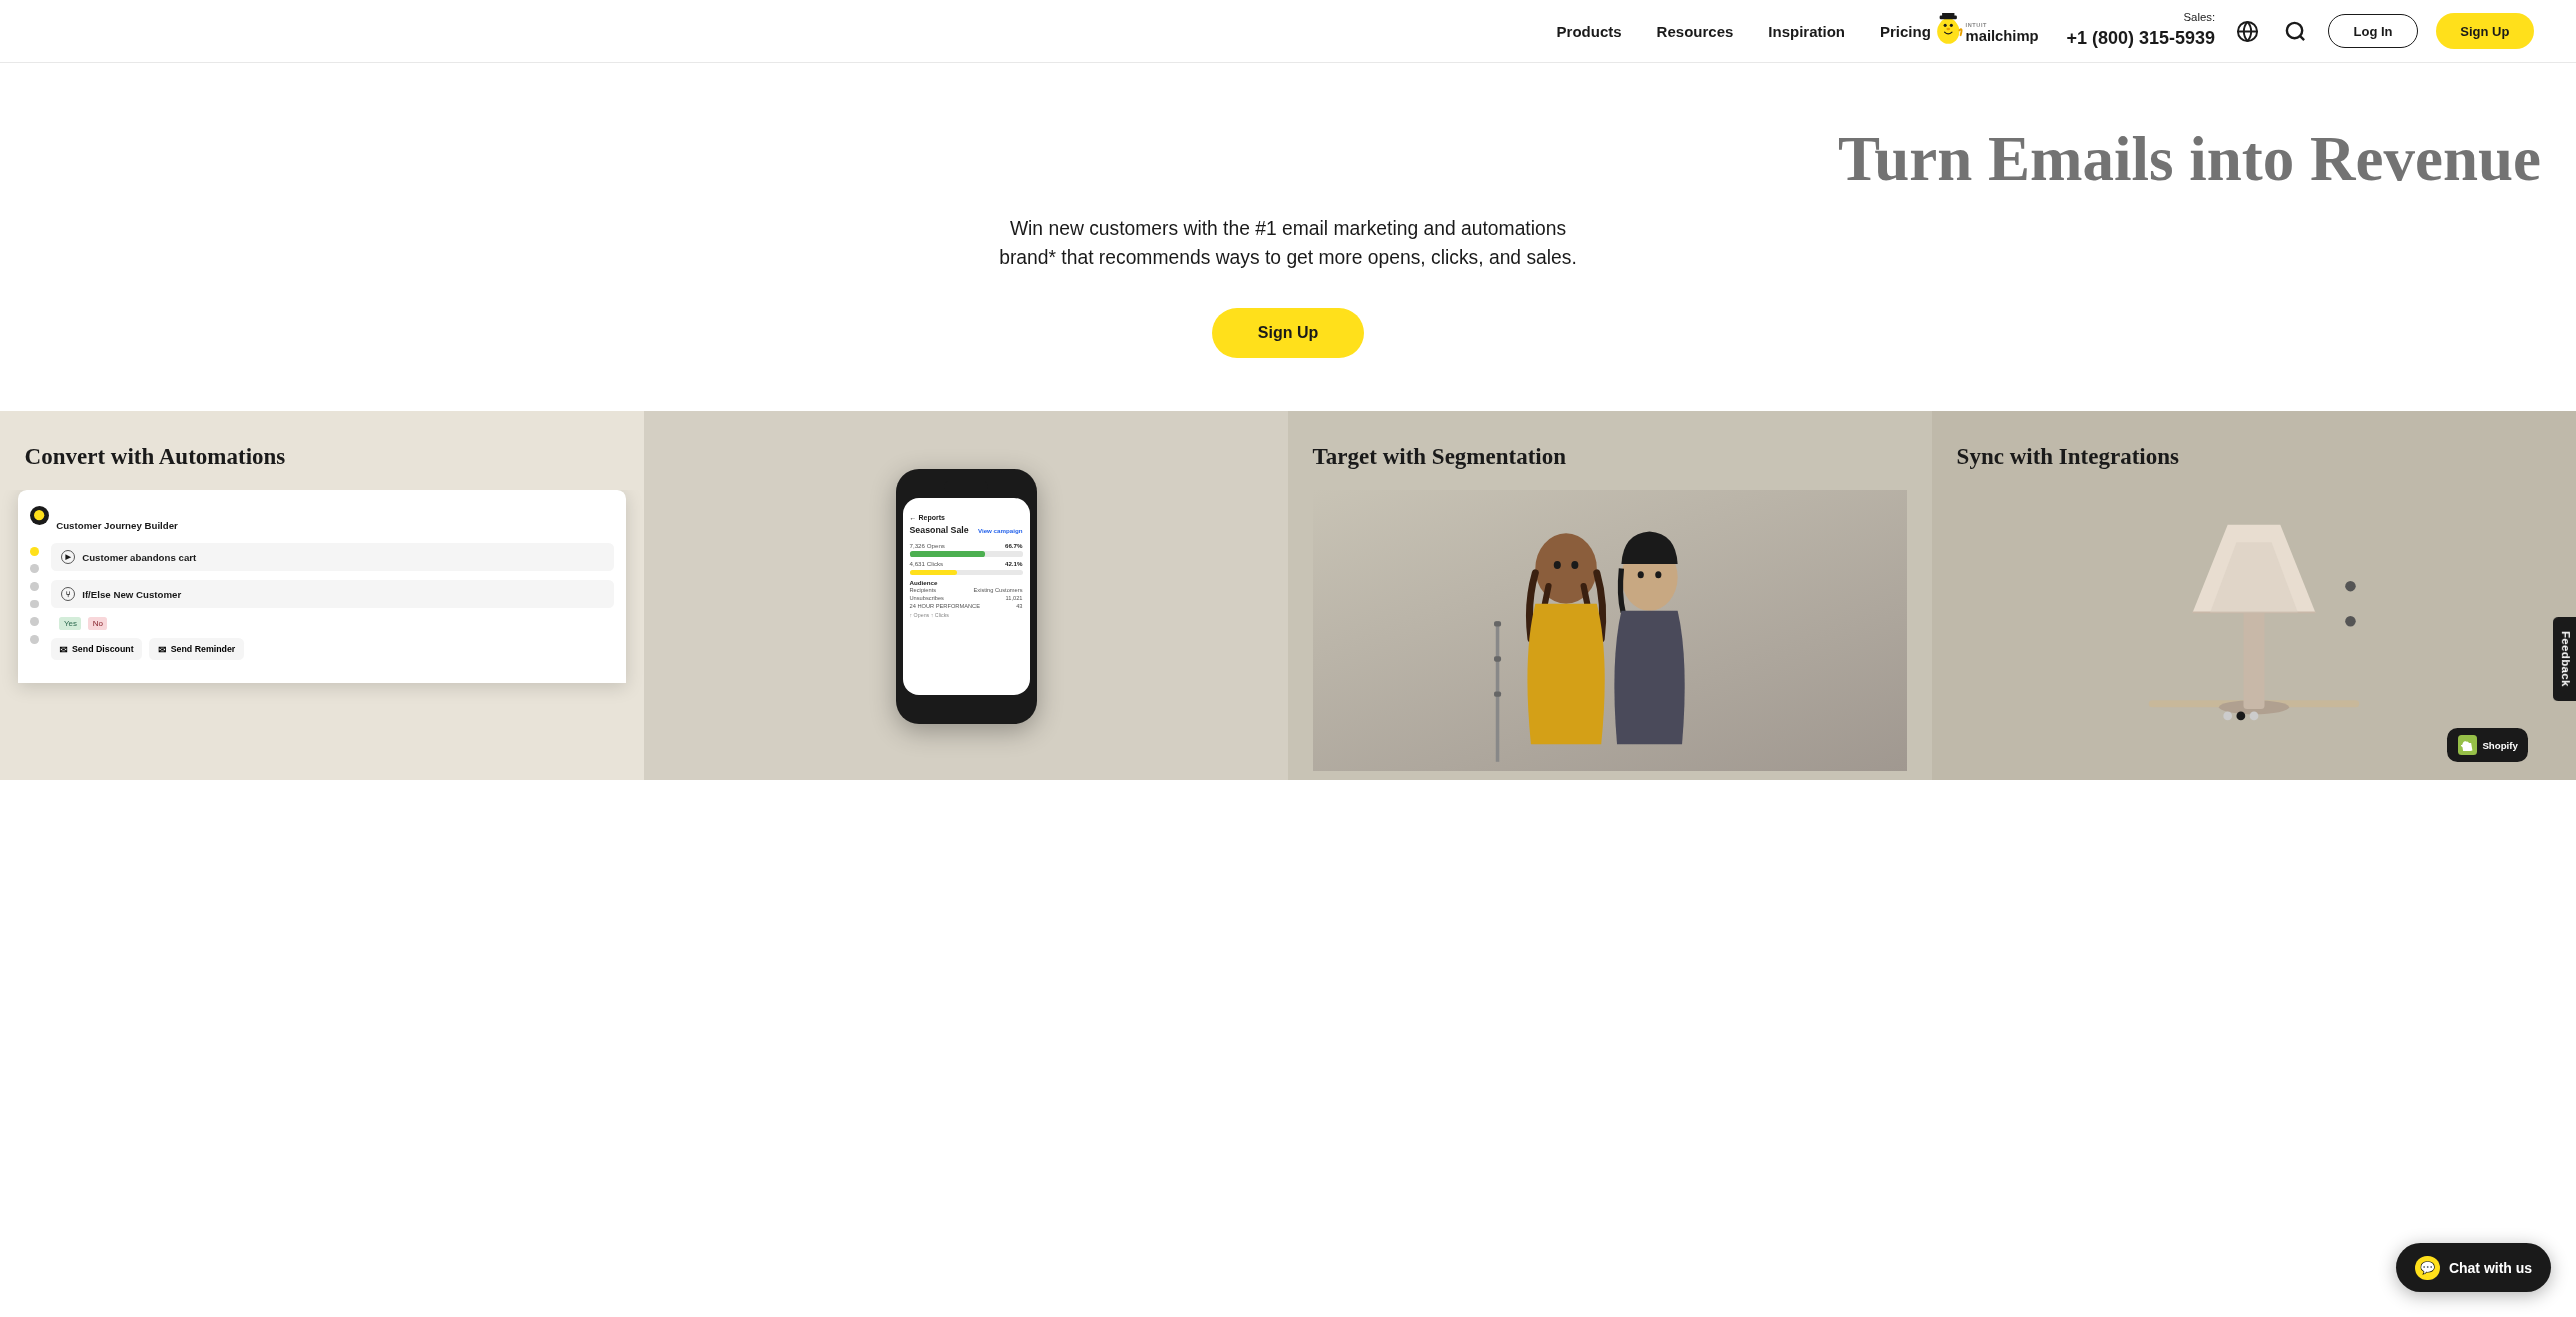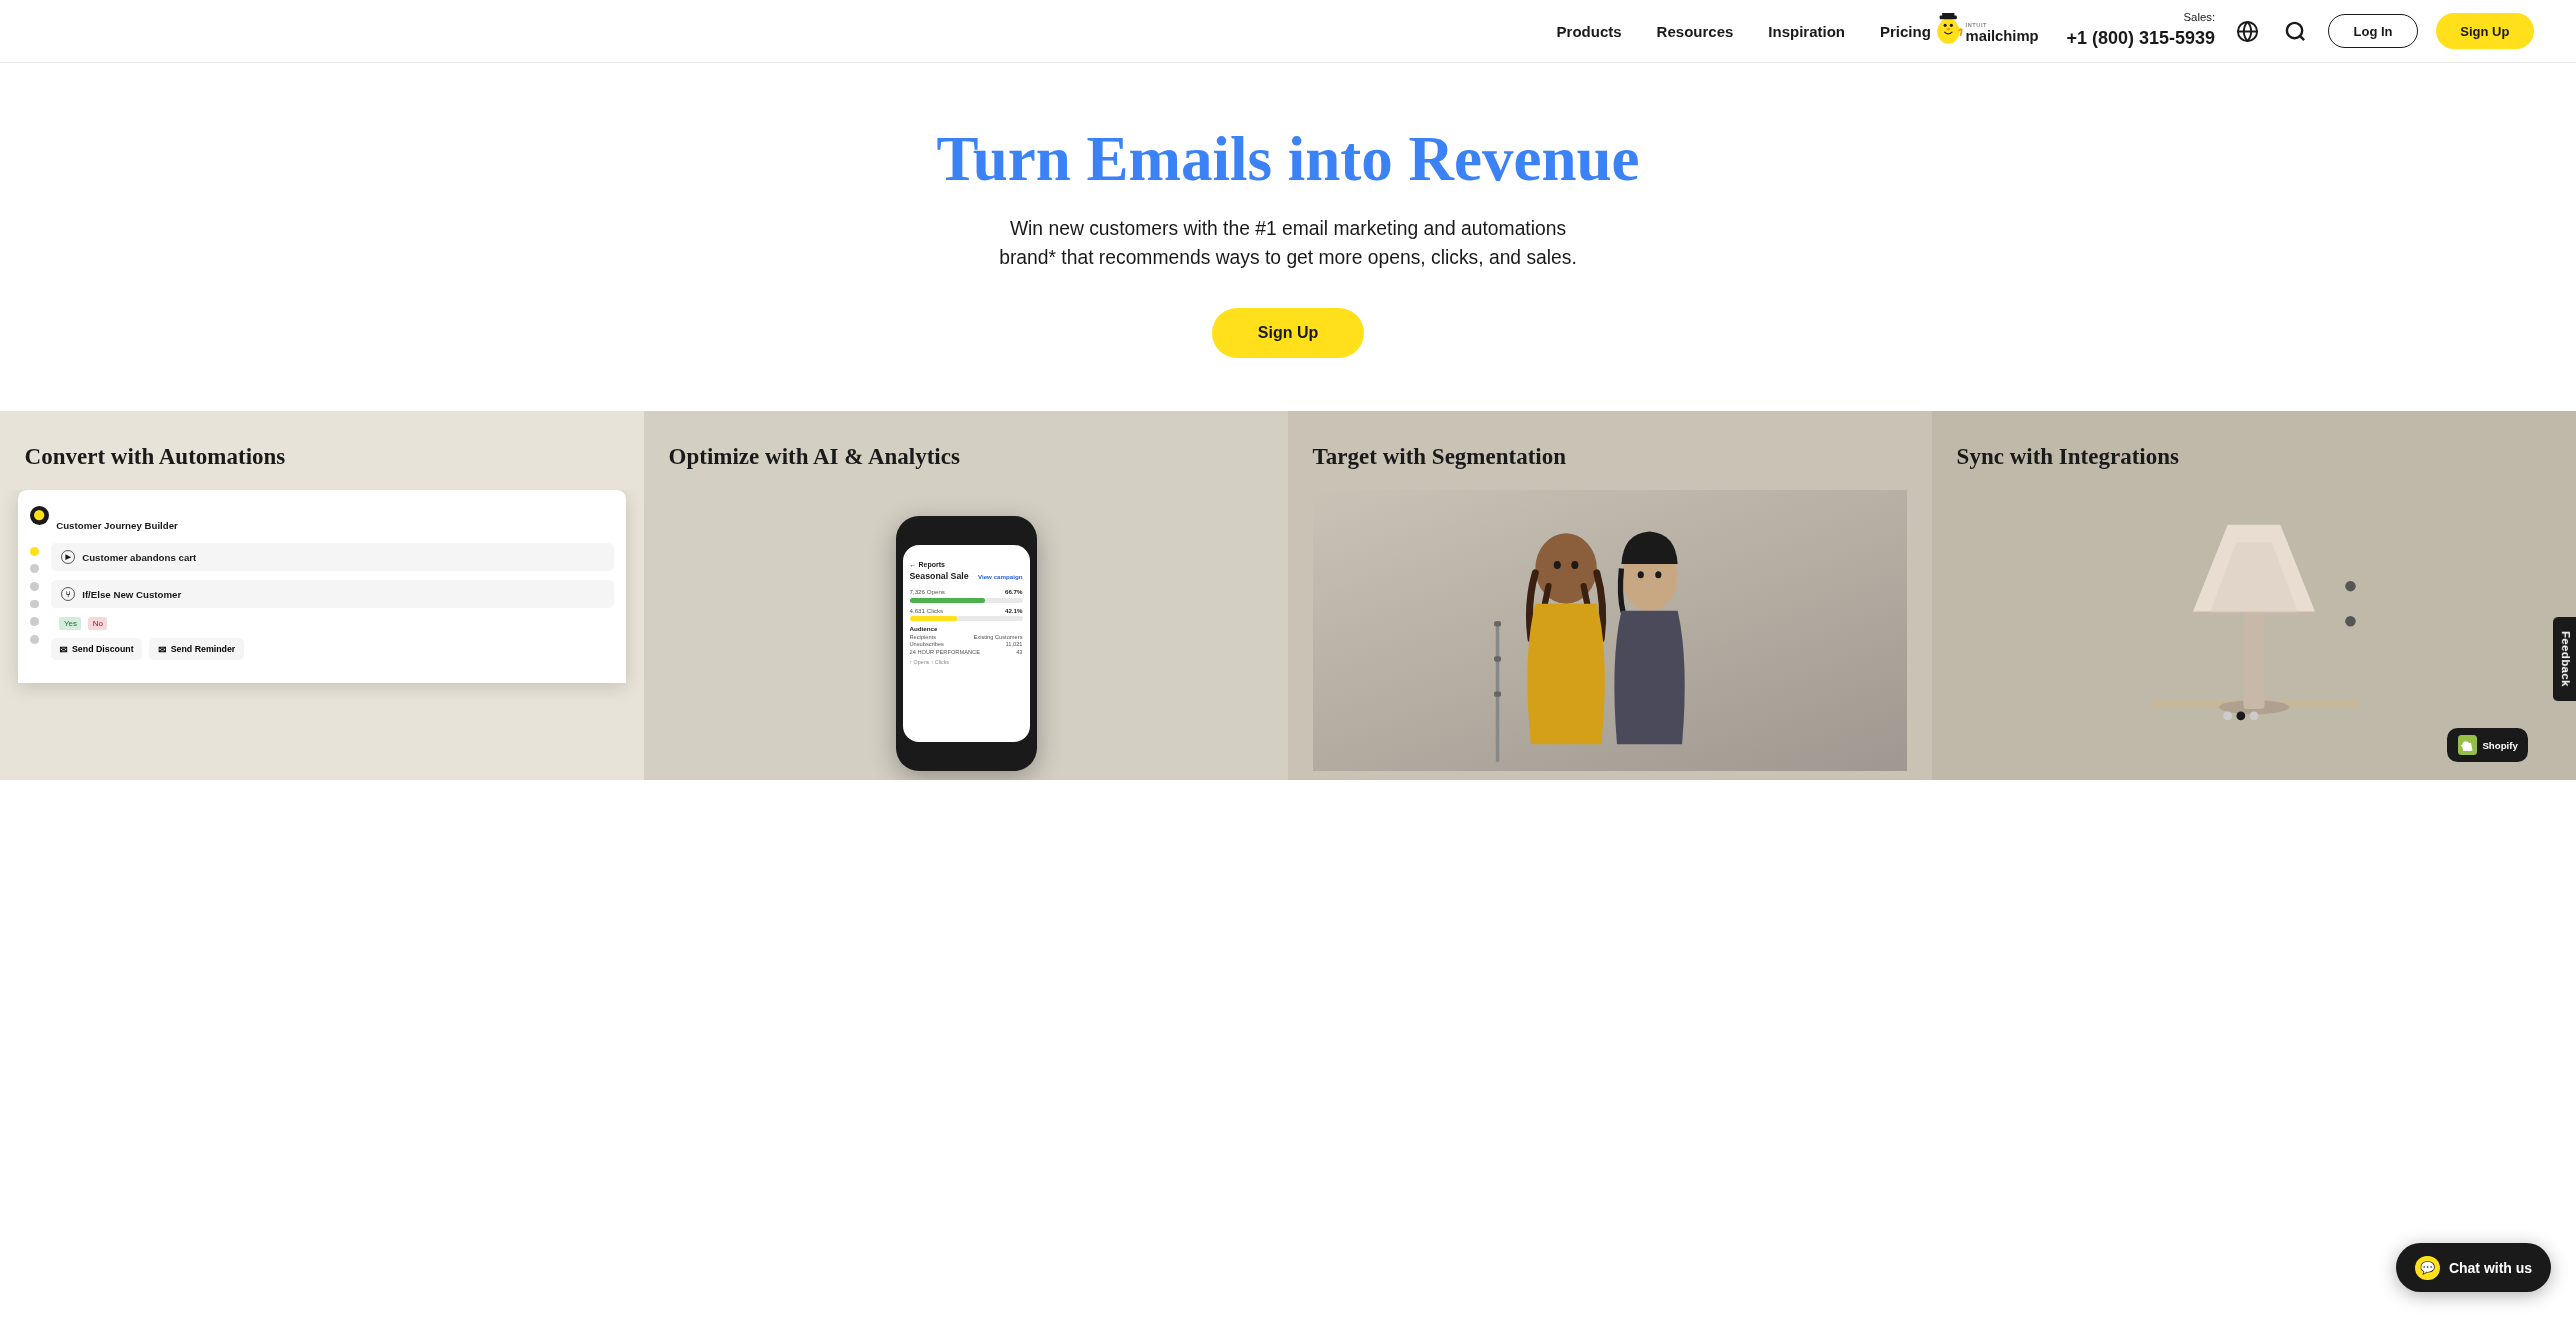--- a/index.html
+++ b/index.html
@@ -55,24 +55,25 @@
 
     
     .hero {
       text-align: center;
       padding: 62px 35px 53px;
       background: #fff;
     }
     .hero h1 {
       font-size: 63px;
       font-weight: 800;
-      color: #3b82f6;
+      color: #737373;
       line-height: 1.1;
       margin-bottom: 21px;
       font-family: 'Georgia', serif;
+      text-align: right;
     }
     .hero p {
       font-size: 19.3px;
       color: #1a1a1a;
       max-width: 597px;
       margin: 0 auto 35px;
       line-height: 1.5;
     }
     .btn-signup-hero {
       display: inline-block;
@@ -453,21 +454,20 @@
                 <span>Send Reminder</span>
               </div>
             </div>
           </div>
         </div>
       </div>
     </div>
   </div>
 
   <div class="feature-card">
-    <div class="feature-title">Optimize with AI &amp; Analytics</div>
     <div class="phone-mock-wrap">
       <div class="phone-outer">
         <div class="phone-notch"></div>
         <div class="phone-screen">
           <div class="phone-screen-header">← Reports</div>
           <div style="display:flex; justify-content:space-between; align-items:center; margin-bottom:5.3px;">
             <div class="phone-campaign-title">Seasonal Sale</div>
             <div style="font-size:6.2px;color:#2563eb;font-weight:600;">View campaign</div>
           </div>
 

